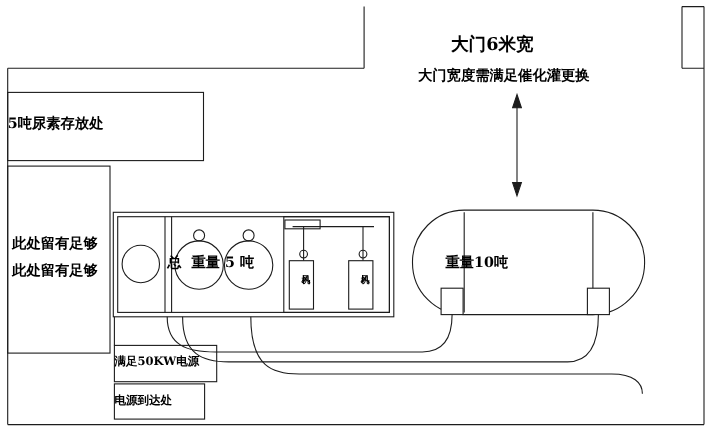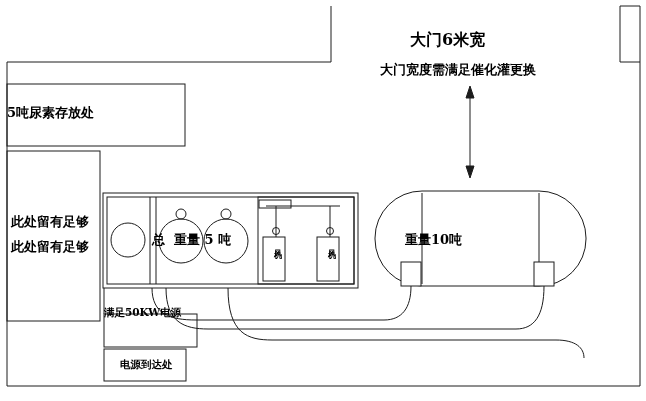--- a/index.html
+++ b/index.html
@@ -108,20 +108,20 @@
 
   <div class="label center" style="left:7px;top:106px;width:188px;font-size:13px;">5吨尿素存放处</div>
 
   <div class="label" style="left:11px;top:215px;font-size:13px;">此处留有足够</div>
   <div class="label" style="left:11px;top:240px;font-size:13px;">此处留有足够</div>
 
   <div class="label center" style="left:152px;top:233px;width:110px;font-size:13px;">总  重量 5 吨</div>
 
   <div class="label center" style="left:405px;top:233px;width:90px;font-size:13px;">重量10吨</div>
 
-  <div class="label center" style="left:104px;top:306px;width:93px;font-size:10.5px;">满足50KW电源</div>
+  <div class="label center" style="left:104px;top:323px;width:93px;font-size:10.5px;">满足50KW电源</div>
 
-  <div class="label center" style="left:104px;top:358px;width:82px;font-size:10.5px;margin-left:16px;">电源到达处</div>
+  <div class="label center" style="left:104px;top:358px;width:82px;font-size:10.5px;">电源到达处</div>
 
   <div class="label vtext" style="left:268px;top:243px;width:14px;height:34px;font-size:8px;">风机</div>
   <div class="label vtext" style="left:322px;top:243px;width:14px;height:34px;font-size:8px;">风机</div>
 
 </div>
 
 </body></html>

